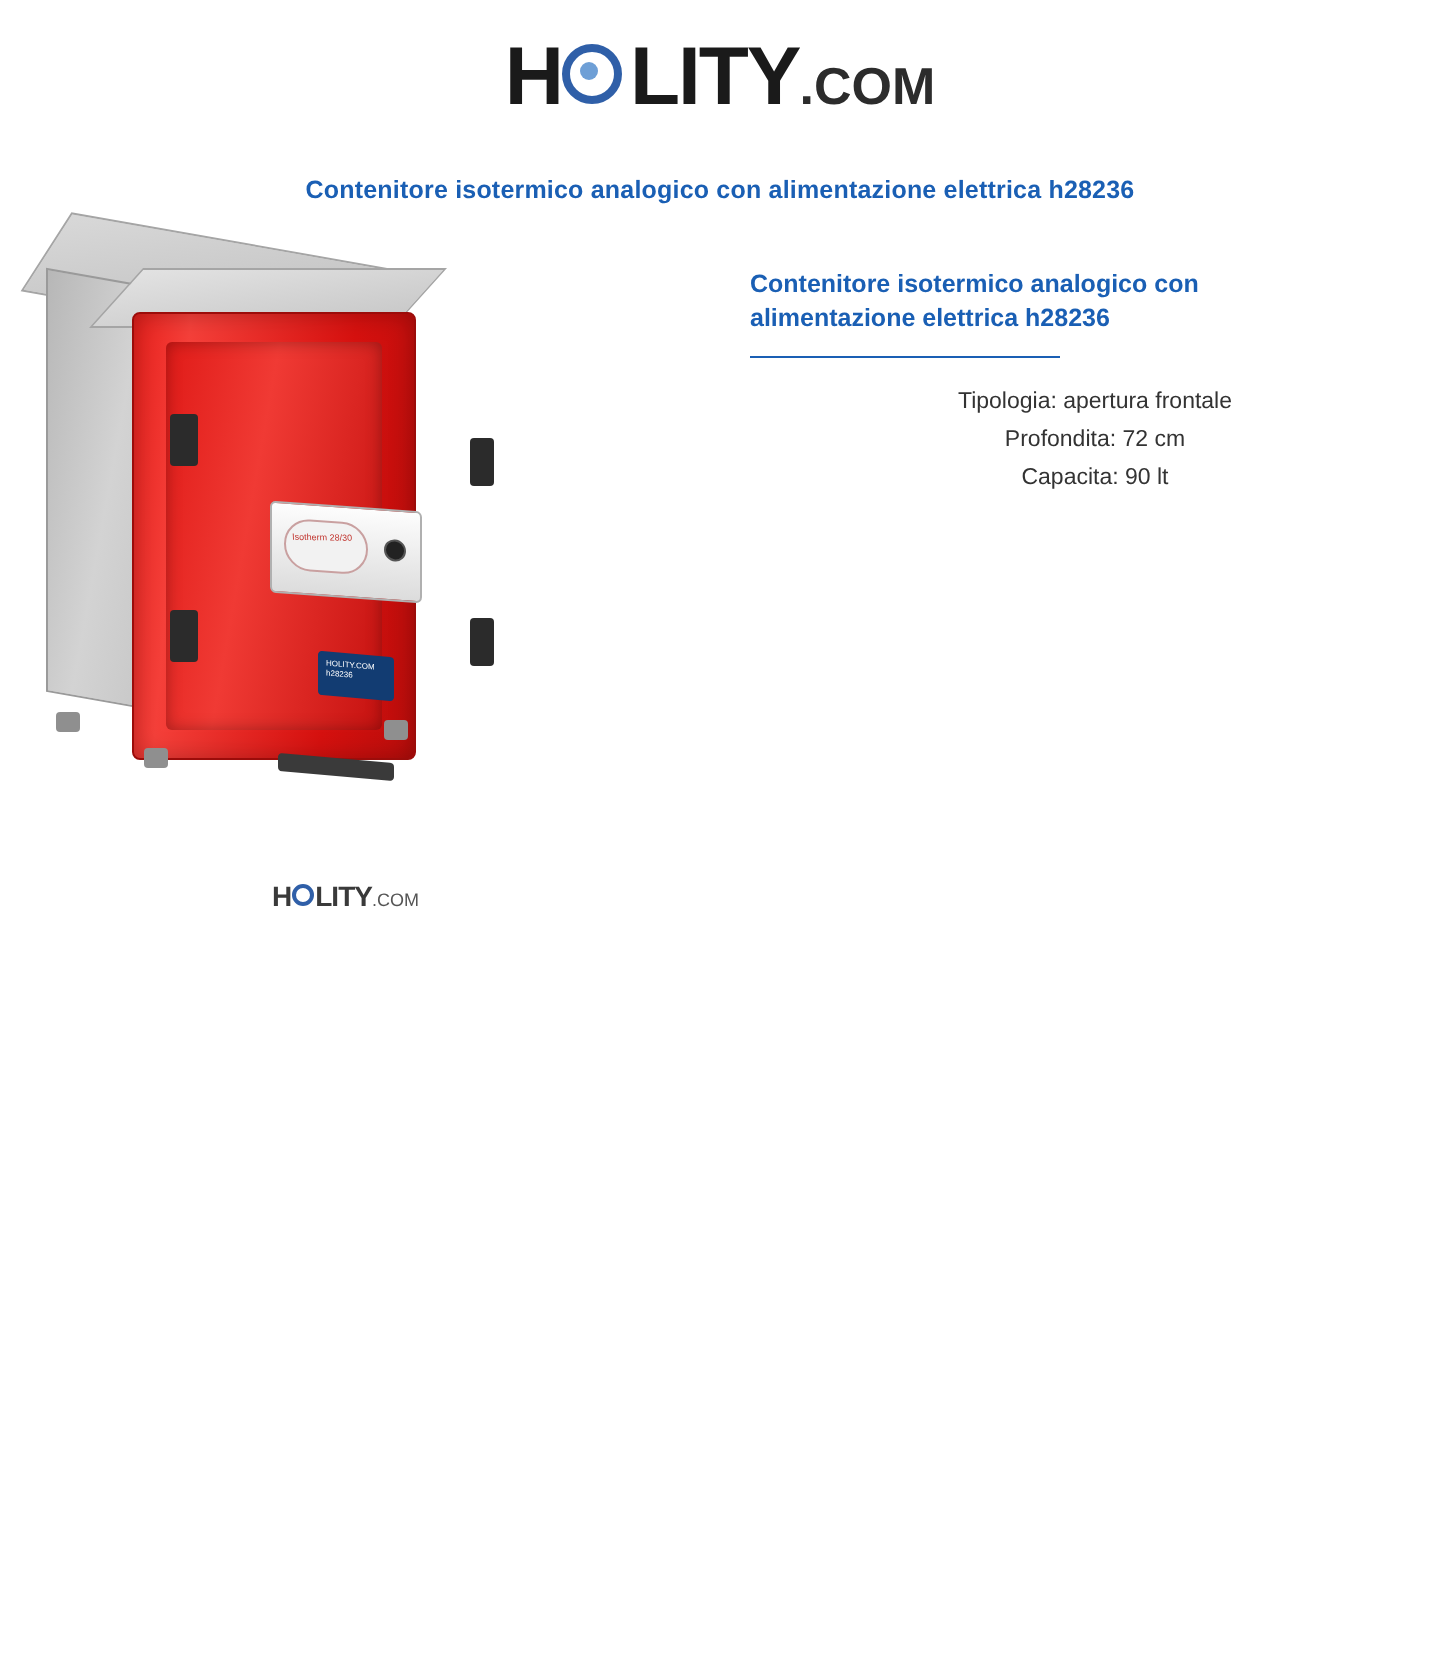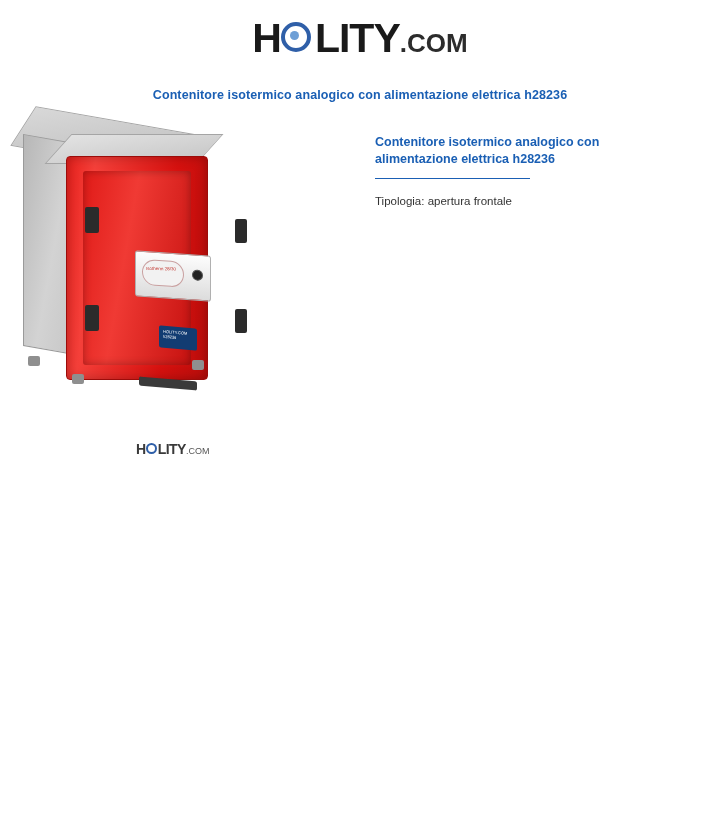--- a/index.html
+++ b/index.html
@@ -297,20 +297,21 @@
   .divider {
     width: 155px;
     height: 1px;
     background: #1a5fb4;
     margin-bottom: 13px;
   }
   .spec-list {
     list-style: none;
     margin: 0;
     padding: 0;
+    text-align: center;
   }
   .spec-list li {
     font-size: 11.5px;
     color: #333333;
     line-height: 19px;
   }
 </style>
 </head>
 <body>
 
@@ -353,15 +354,17 @@
     <div class="mini-logo">
       <span class="m-main">H</span><span class="m-o"><span class="ring"></span></span><span class="m-main">LITY</span><span class="m-com">.COM</span>
     </div>
   </div>
 
   <div class="right-col">
     <h2 class="prod-title">Contenitore isotermico analogico con alimentazione elettrica h28236</h2>
     <div class="divider"></div>
     <ul class="spec-list">
       <li>Tipologia: apertura frontale</li>
+      <li>Profondita: 72 cm</li>
+      <li>Capacita: 90 lt</li>
     </ul>
   </div>
 </div>
 
 </body></html>

